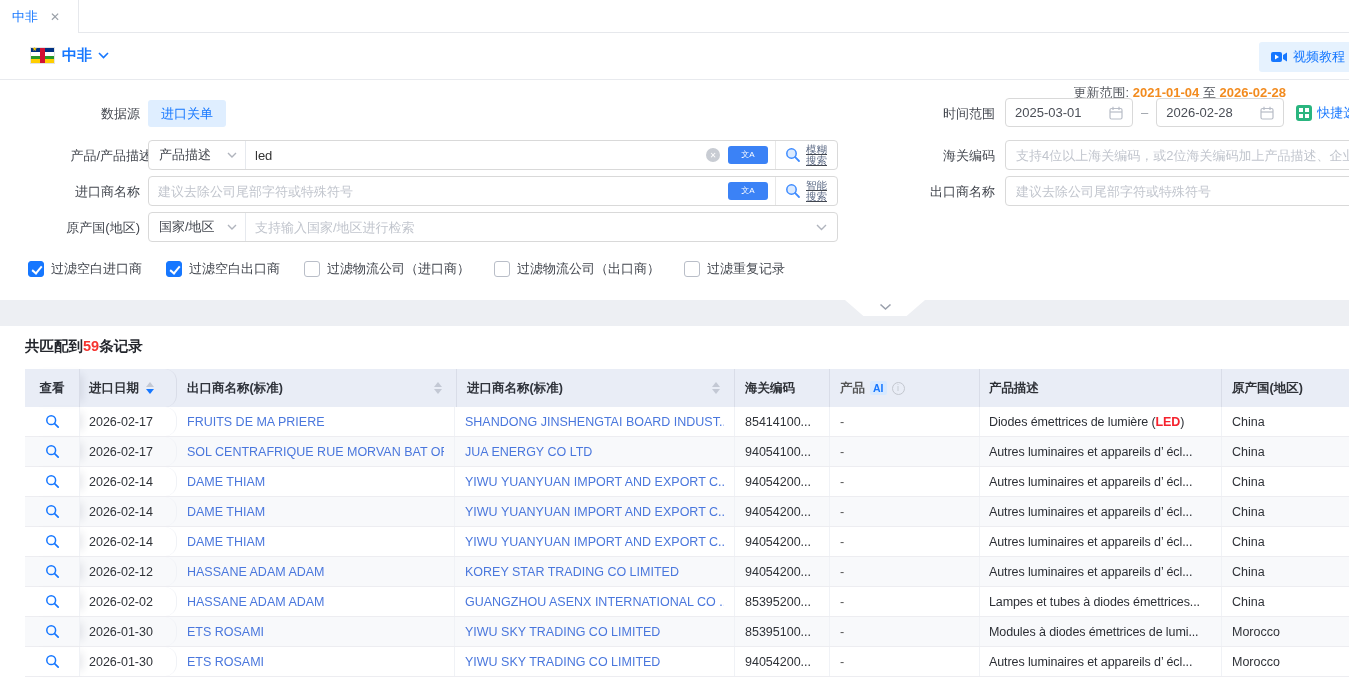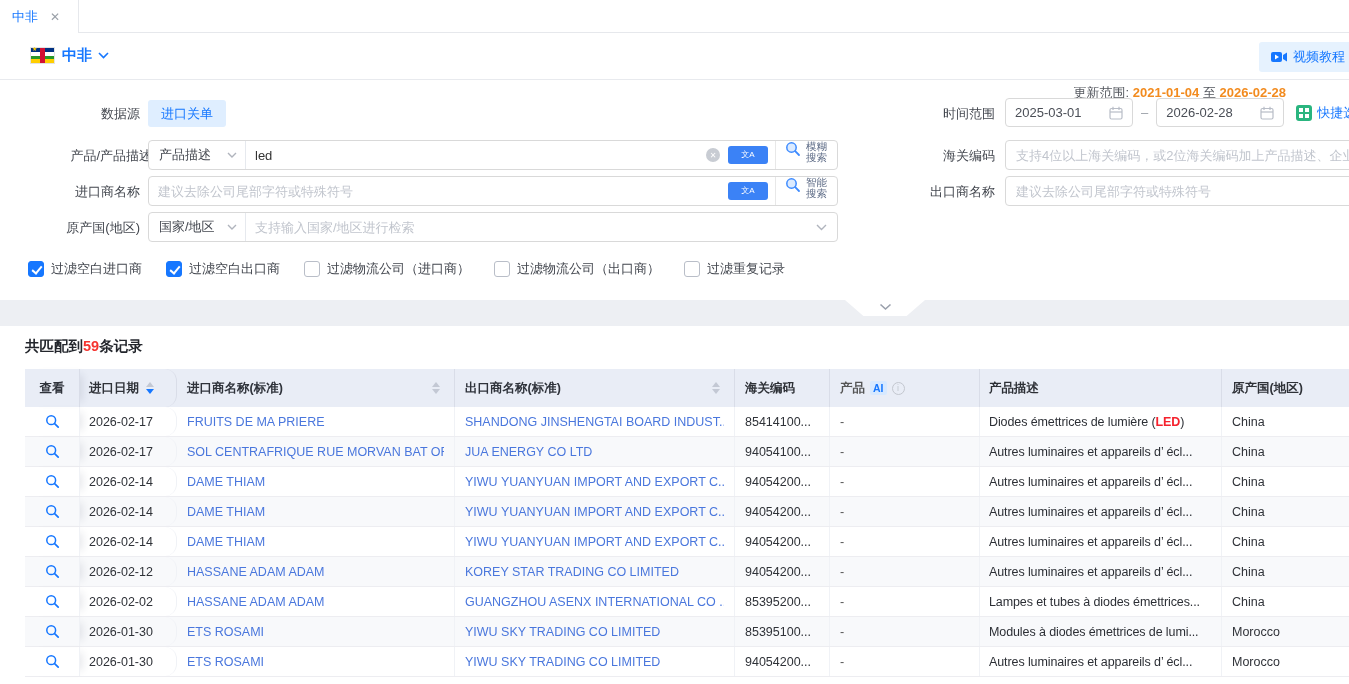--- a/index.html
+++ b/index.html
@@ -46,21 +46,21 @@
   .quick-txt { color:#1677ff; }
   .quick-ic { width:16px; height:16px; background:#2ab57f; border-radius:3px; display:flex; align-items:center; justify-content:center; }
 
   .combo { position:absolute; left:148px; height:30px; width:690px; border:1px solid #d9d9d9; border-radius:4px; background:#fff; display:flex; align-items:center; }
   .combo.product { top:140px; } .combo.importer { top:176px; } .combo.origin { top:212px; }
   .sel-part { width:97px; height:100%; display:flex; align-items:center; justify-content:space-between; padding:0 8px 0 10px; border-right:1px solid #e6e9ee; color:#42464e; cursor:pointer; flex:none; }
   .combo input { flex:1; min-width:0; border:none; outline:none; background:transparent; font-size:13px; color:#333; padding:0 9px; font-family:inherit; }
   .combo input::placeholder, .std-input::placeholder { color:#c1c5cd; }
   .clear-ic { flex:none; width:14px; height:14px; border-radius:50%; background:#c8ccd3; color:#fff; font-size:8px; display:flex; align-items:center; justify-content:center; margin-right:8px; cursor:pointer; }
   .trans-ic { flex:none; width:40px; height:18px; background:#3b82f6; border-radius:3px; color:#fff; font-size:8px; line-height:8px; display:flex; align-items:center; justify-content:center; margin-right:7px; cursor:pointer; }
-  .search-btn { flex:none; height:100%; display:flex; gap:5px; padding:0 10px 0 9px; border-left:1px solid #e8e8e8; cursor:pointer; }
+  .search-btn { flex:none; height:100%; display:flex; align-items:center; gap:5px; padding:0 10px 0 9px; border-left:1px solid #e8e8e8; cursor:pointer;text-decoration:underline; }
   .search-txt { font-size:10.5px; line-height:11px; color:#5d6b86; }
   .origin-chevron { flex:none; margin-right:10px; }
 
   .std-input { position:absolute; left:1005px; width:358px; height:30px; border:1px solid #d9d9d9; border-radius:4px; padding:0 10px; font-size:13px; color:#333; outline:none; font-family:inherit; background:#fff; }
   .inp-hs { top:140px; } .inp-exporter { top:176px; }
 
   .filter-row { position:absolute; left:28px; top:260px; display:flex; align-items:center; gap:24px; white-space:nowrap; }
   .filter-item { display:flex; align-items:center; gap:7px; cursor:pointer;text-align:right; }
   .cb { width:16px; height:16px; border:1px solid #b9bec8; border-radius:3px; background:#fff; position:relative; flex:none; }
   .cb.on { background:#1677ff; border-color:#1677ff; }
@@ -277,29 +277,29 @@
       <div class="th c-view">
           <span>查看</span>
         </div>
       <div class="th c-date">
         <span>进口日期</span>
         <span class="sort">
             <span class="car-up"></span>
             <span class="car-dn active"></span>
           </span>
       </div>
-      <div class="th c-importer">
-        <span>进口商名称(标准)</span>
+      <div class="th c-exporter">
+        <span>出口商名称(标准)</span>
         <span class="sort" style="margin-right:4px">
             <span class="car-up"></span>
             <span class="car-dn"></span>
           </span>
       </div>
-      <div class="th c-exporter">
-        <span>出口商名称(标准)</span>
+      <div class="th c-importer">
+        <span>进口商名称(标准)</span>
         <span class="sort" style="margin-right:4px">
             <span class="car-up"></span>
             <span class="car-dn"></span>
           </span>
       </div>
       <div class="th c-hs">
           <span>海关编码</span>
         </div>
       <div class="th c-product">
         <span>产品</span>

